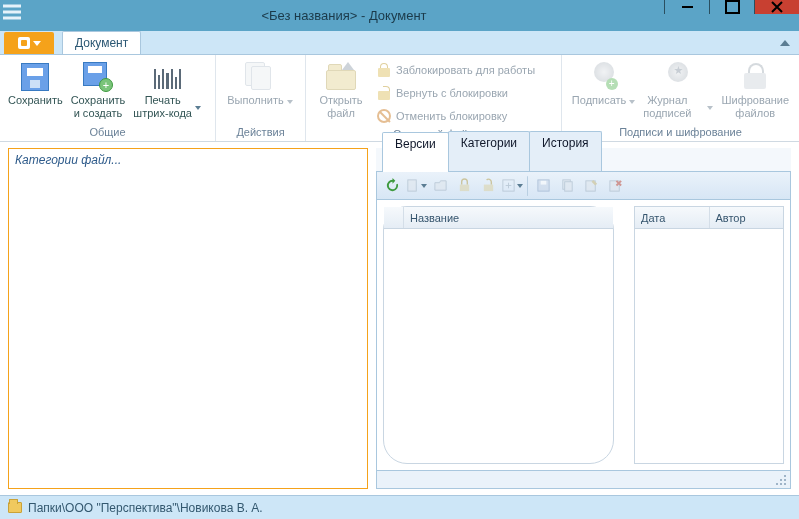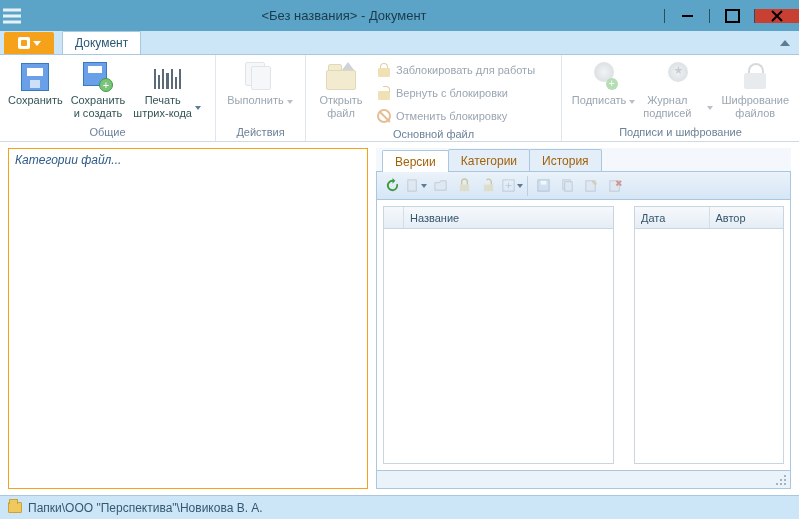--- a/index.html
+++ b/index.html
@@ -1,20 +1,20 @@
 <!DOCTYPE html>
 <html><head>
 <meta charset="utf-8">
 <style>
   * { box-sizing: border-box; font-family: "Segoe UI", Tahoma, sans-serif; }
   html,body { margin:0; padding:0; }
   body { width:799px; height:519px; background:#fff; overflow:hidden; font-size:12px; color:#333; }
 
   
-  .titlebar { height:31px; background:#5ba4c7; display:flex; align-items:center; position:relative; }
+  .titlebar { height:31px; background:#5ba4c7; display:flex; align-items:flex-start; position:relative; }
   .titlebar .sys-icon { width:24px; display:flex; align-items:center; justify-content:center; color:#cfe8f3; }
   .titlebar .title-text { flex:1; text-align:center; line-height:31px; font-size:13px; color:#1b3a4a; }
   .win-btns { display:flex; }
   .win-btn { width:45px; display:flex; align-items:center; justify-content:center; border-left:1px solid #2a4f60; background:#5ba4c7; cursor:default; }
   .win-btn.min::before { content:""; width:11px; height:2px; background:#000; display:block; }
   .win-btn.max::before { content:""; width:11px; height:10px; border:2px solid #000; display:block; }
   .win-btn.close { background:#c84031; }
   .win-btn.close svg { width:12px; height:12px; }
 
   
@@ -80,33 +80,33 @@
   .i-biglock{width:28px;height:30px;position:relative;}
   .i-biglock::before{content:"";position:absolute;left:7px;top:1px;width:12px;height:10px;border:2px solid #b4bcc4;border-bottom:none;border-radius:8px 8px 0 0;}
   .i-biglock::after{content:"";position:absolute;left:3px;top:11px;width:22px;height:16px;background:#d7dce1;border-radius:2px;}
 
   
   .content { display:flex; height:calc(519px - 31px - 24px - 87px - 24px); }
   .left-pane { width:360px; margin:6px 4px 6px 8px; border:1px solid #f5a21a; background:#fff; padding:4px 6px; font-style:italic; color:#2d5a8a; font-size:12px;}
   .right-pane { flex:1; margin:6px 8px 6px 4px; display:flex; flex-direction:column; }
 
   .inner-tabs { height:24px; display:flex; align-items:flex-end; border-bottom:1px solid #a9c7de; padding-left:6px; background:#f4f8fc;}
-  .inner-tab { padding:0 12px; height:22px; line-height:23px; font-size:12px; border:1px solid #a9c7de; border-bottom:none; background:#e4eef8; color:#a16207; margin-right:-1px; border-radius:2px 2px 0 0;}
+  .inner-tab { padding:0 12px; height:40px; line-height:23px; font-size:12px; border:1px solid #a9c7de; border-bottom:none; background:#e4eef8; color:#0f172a; margin-right:-1px; border-radius:2px 2px 0 0;}
   .inner-tab.active { background:#fff; position:relative; top:1px;}
 
   .inner-toolbar{height:28px;background:linear-gradient(#eaf2fa,#d7e6f5);border:1px solid #a9c7de;border-top:none;display:flex;align-items:center;padding:0 4px;gap:2px;}
   .tbtn{width:22px;height:22px;display:flex;align-items:center;justify-content:center;border-radius:2px;}
   .tbtn.sep{width:1px;height:20px;background:#b9cfe2;margin:0 2px;}
   .tbtn svg{width:15px;height:15px;opacity:.55;}
   .tbtn.act svg{opacity:1;}
   .tbtn .dd{margin-left:1px;width:0;height:0;border-left:3px solid transparent;border-right:3px solid transparent;border-top:4px solid #5b7d93;}
 
   .grid-wrap{flex:1;display:flex;border:1px solid #a9c7de;border-top:none;background:#fff;gap:0;position:relative;padding:6px;}
   .grid-col{border:1px solid #c9d6e2;background:#fff;display:flex;flex-direction:column;}
-  .grid-col.name{flex:1;margin-right:20px;}
+  .grid-col.name{flex:1;margin-right:20px;border-radius:24px;}
   .grid-col.meta{width:150px;}
   .ghead{height:22px;background:linear-gradient(#f6f9fc,#e5edf5);border-bottom:1px solid #c9d6e2;display:flex;}
   .ghead .gh{flex:1;padding:0 6px;line-height:22px;font-size:11px;color:#36556e;border-right:1px solid #d4dee8;}
   .ghead .gh:last-child{border-right:none;}
   .gbody{flex:1;}
   .rp-footer{height:18px;background:#eaf2fa;border:1px solid #a9c7de;border-top:none;position:relative;}
   .rp-footer .grip{position:absolute;right:2px;bottom:1px;width:12px;height:12px;background:
     radial-gradient(circle at 9px 9px,#9fb4c8 1px,transparent 1.2px),
     radial-gradient(circle at 9px 5px,#9fb4c8 1px,transparent 1.2px),
     radial-gradient(circle at 5px 9px,#9fb4c8 1px,transparent 1.2px),

